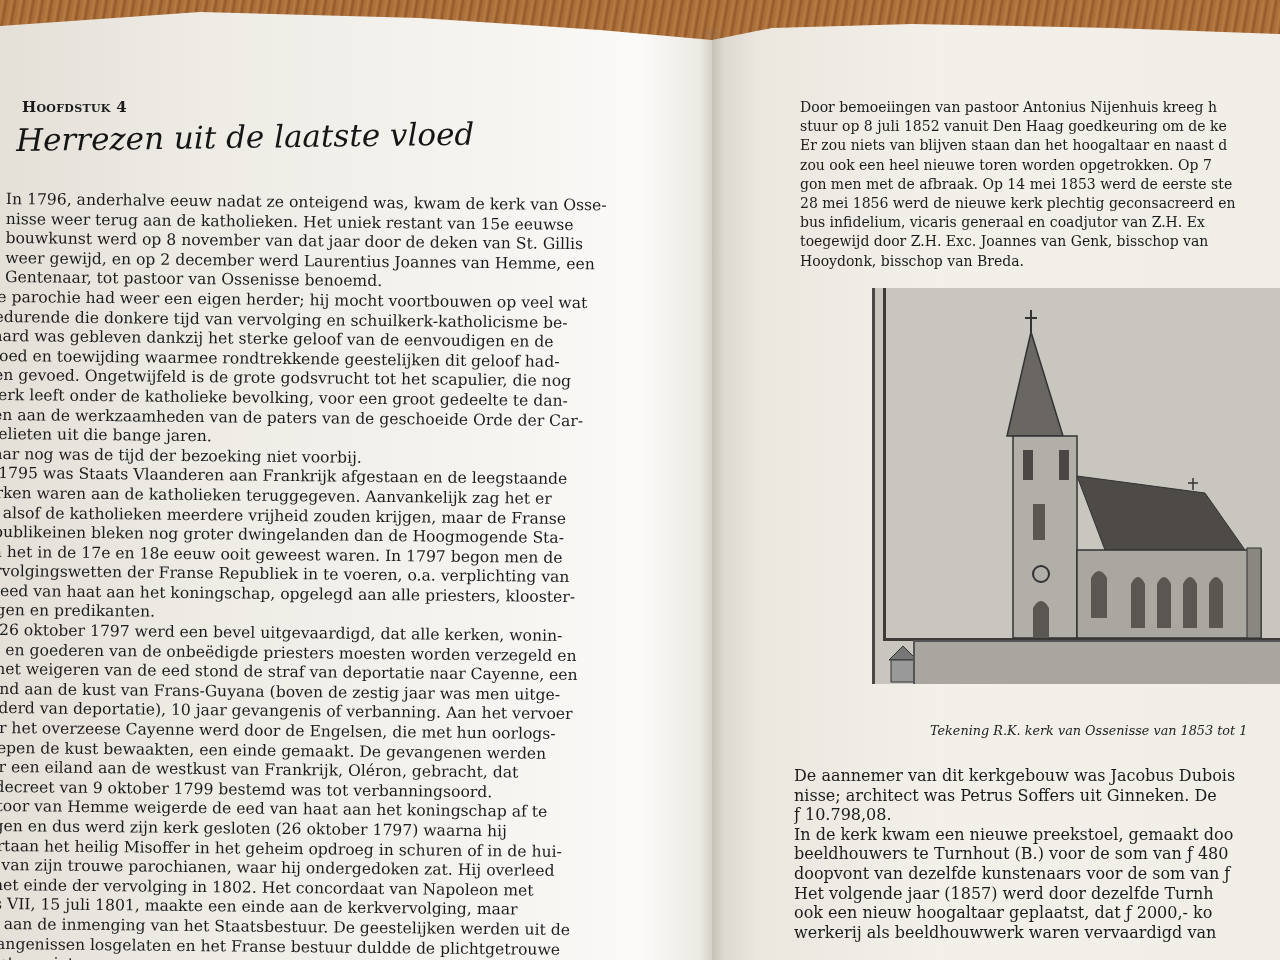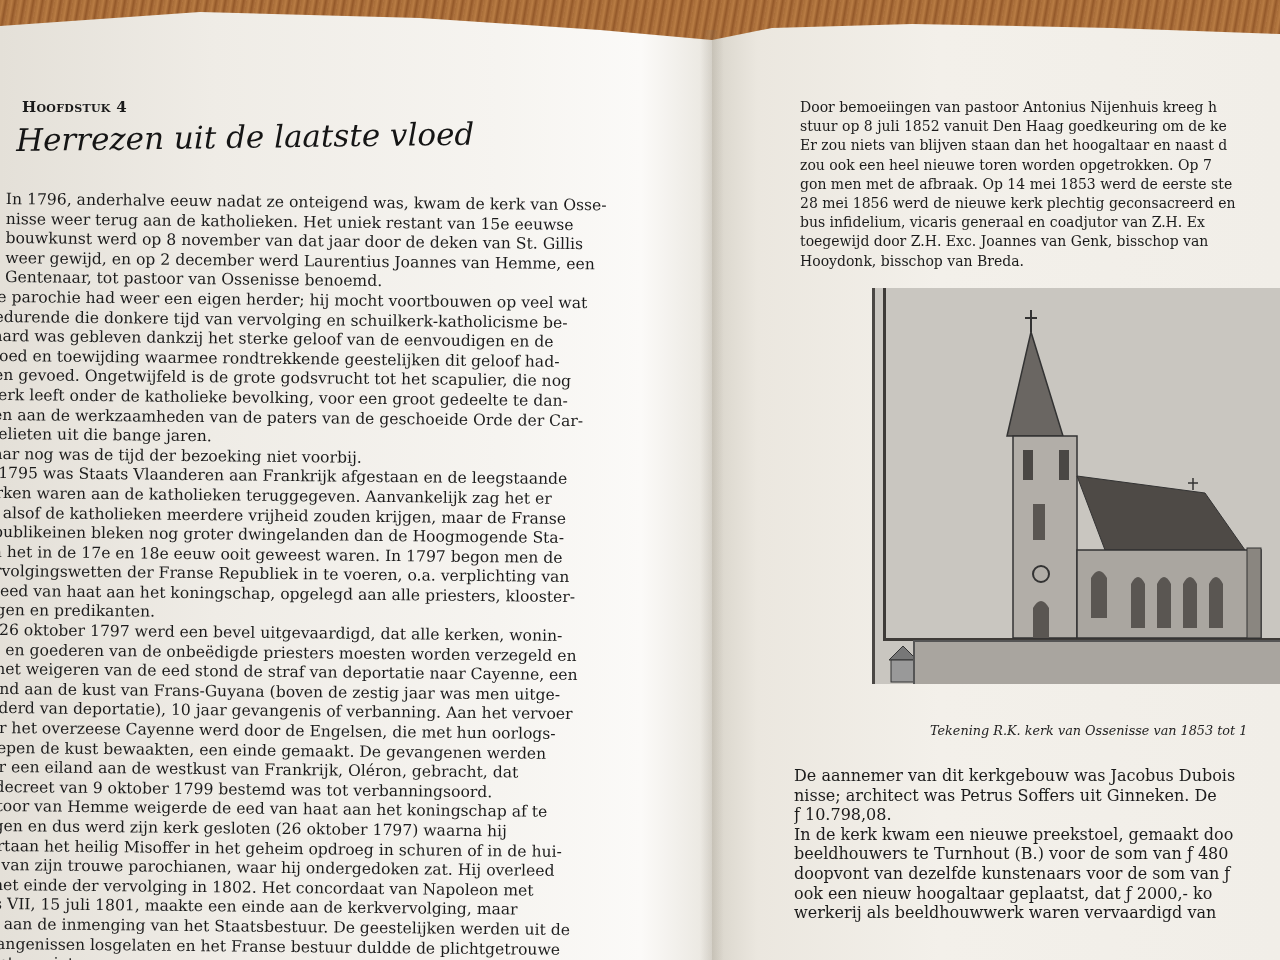--- a/index.html
+++ b/index.html
@@ -176,15 +176,16 @@
 
 <div class="caption">Tekening R.K. kerk van Ossenisse van 1853 tot 1</div>
 
 <div class="right-text2" id="right-bottom">
     <span class="line">De aannemer van dit kerkgebouw was Jacobus Dubois</span>
     <span class="line">nisse; architect was Petrus Soffers uit Ginneken. De</span>
     <span class="line">ƒ 10.798,08.</span>
     <span class="line">In de kerk kwam een nieuwe preekstoel, gemaakt doo</span>
     <span class="line">beeldhouwers te Turnhout (B.) voor de som van ƒ 480</span>
     <span class="line">doopvont van dezelfde kunstenaars voor de som van ƒ</span>
+    <span class="line">Het volgende jaar (1857) werd door dezelfde Turnh</span>
     <span class="line">ook een nieuw hoogaltaar geplaatst, dat ƒ 2000,- ko</span>
     <span class="line">werkerij als beeldhouwwerk waren vervaardigd van</span>
   </div>
 
 </body></html>

